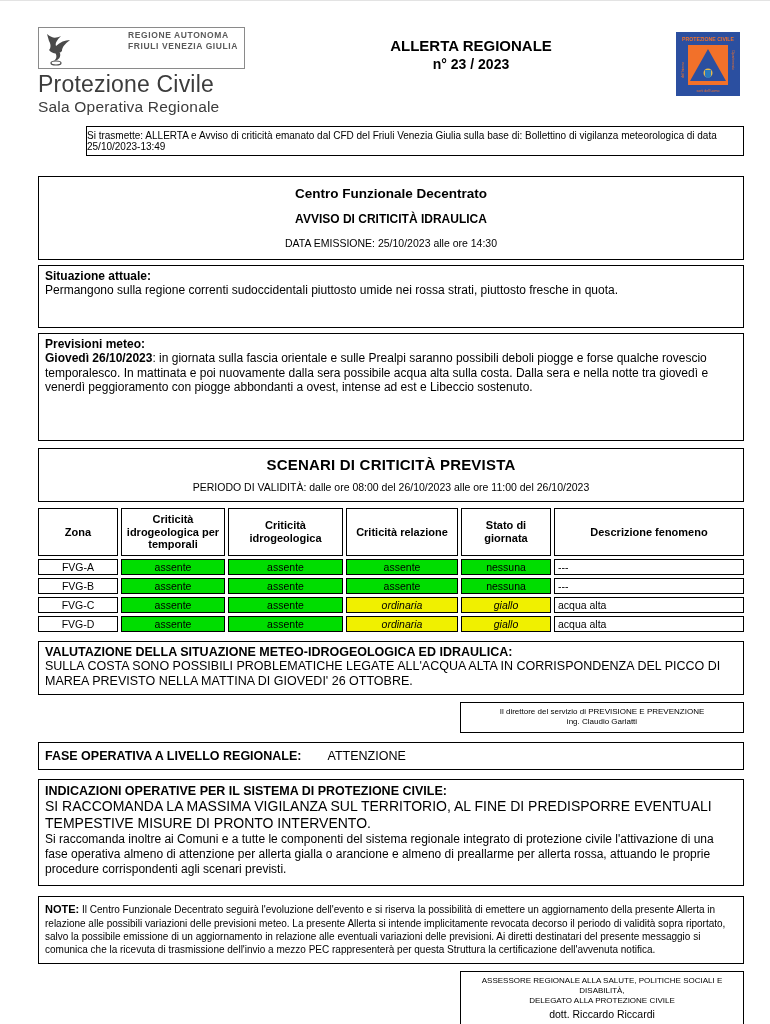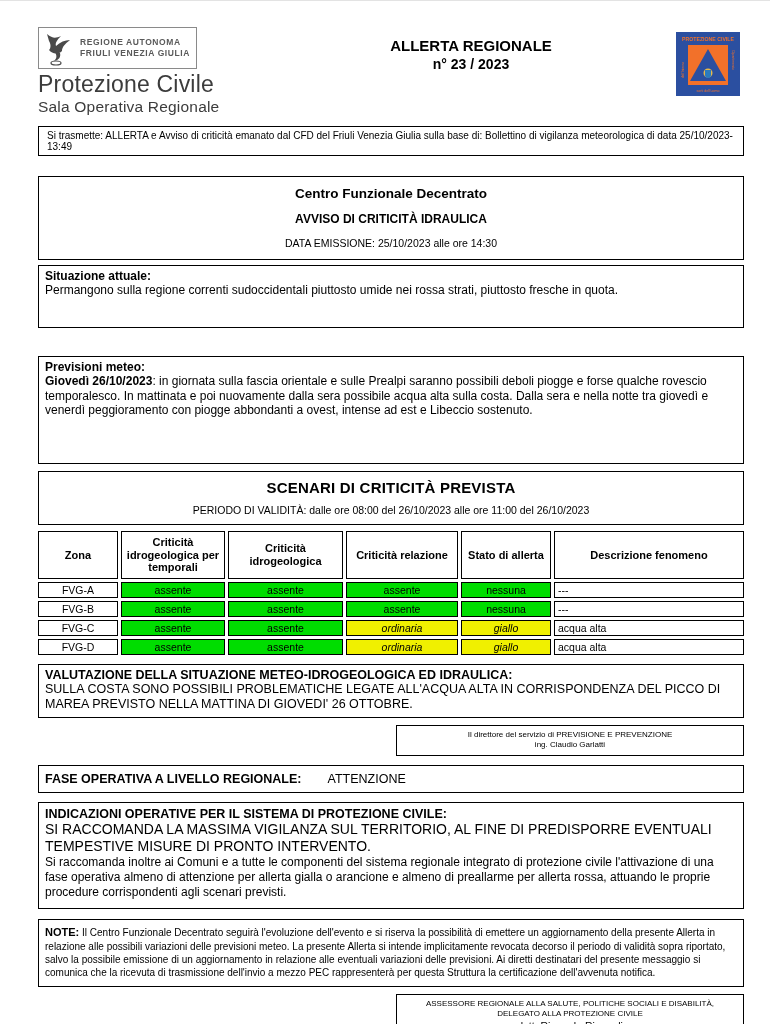--- a/index.html
+++ b/index.html
@@ -10,41 +10,41 @@
     color:#000;
     padding:26px 26px 0 38px;
     overflow:hidden;
     border-top:1px solid #e3e3e3;
   }
   .page { width:706px; }
 
   
   .header { display:flex; align-items:flex-start; }
   .brand { width:228px; }
-  .brand-box { border:1px solid #8a8a8a; display:inline-flex; align-items:center; padding:2px 6px 2px 2px; background:#fff; }
+  .brand-box { border:1px solid #8a8a8a; display:inline-flex; padding:2px 6px 2px 2px; background:#fff;gap:48px; }
   .brand-box svg { display:block; }
   .brand-box .brand-lines { margin-left:5px; font-size:8.5px; font-weight:bold; color:#5a5a5a; letter-spacing:0.6px; line-height:1.25; }
   .brand-title { font-size:23px; color:#3c3c3c; margin-top:1px; letter-spacing:0.2px; }
   .brand-sub { font-size:15.5px; color:#3c3c3c; margin-top:0px; letter-spacing:0.2px; }
   .doc-title { flex:1; text-align:center; padding-top:10px; }
   .doc-title .t1 { font-size:15px; font-weight:bold; }
   .doc-title .t2 { font-size:14px; font-weight:bold; margin-top:2px; }
   .pc-logo { width:64px; margin-top:5px; margin-right:4px; }
 
   
   .box { border:1px solid #000; background:#fff; }
-  .transmit { margin-top:10px; padding:3px 8px; font-size:10px; }
+  .transmit { margin-top:10px; padding:3px 0; font-size:10px;margin-left:48px; }
   .cfd { margin-top:20px; text-align:center; padding:9px 4px 10px 4px; }
   .cfd .c1 { font-size:13.5px; font-weight:bold; }
   .cfd .c2 { font-size:12px; font-weight:bold; margin-top:11px; }
   .cfd .c3 { font-size:10.5px; margin-top:11px; }
 
   
   .midrow { margin-top:5px; display:flex; align-items:stretch; gap:13px; }
-  .midcol { flex:1; display:flex; flex-direction:column;gap:23px; }
+  .midcol { flex:1; display:flex; flex-direction:column; }
   .situazione { padding:3px 6px 4px 6px; min-height:63px; }
   .previsioni { margin-top:5px; padding:3px 6px 4px 6px; flex:1; min-height:108px; }
   .seclabel { font-size:12px; font-weight:bold; }
   .sectext  { font-size:12px; line-height:1.22; }
   .zonebox { flex:0 0 172px; border:1px solid #555; padding:6px 4px; }
   .zonetitle { text-align:center; font-family:"DejaVu Sans Mono", monospace; font-size:10.5px; letter-spacing:0.5px; }
   .zonebox svg { display:block; margin:4px auto 0 auto; }
   .zlabel { font-family:"Liberation Serif", serif; font-weight:bold; font-size:12px; }
 
   
@@ -59,21 +59,21 @@
   .cell.zona { font-size:10.5px; }
   .cell.val { font-size:10.5px; }
   .cell.desc { justify-content:flex-start; align-items:flex-end; text-align:left; font-size:10.5px; padding:1px 3px; }
   [data-color="green"]  { background:var(--color-green,#00dd00); }
   [data-color="yellow"] { background:var(--color-yellow,#f0f000);font-style:italic; }
 
   
   .valutazione { margin-top:9px; padding:3px 6px 5px 6px; }
   .valutazione .vt { font-size:12.5px; font-weight:bold; }
   .valutazione .vx { font-size:12.5px; line-height:1.2; }
-  .sigbox { margin-top:7px; margin-left:auto; width:348px; border:1px solid #000; text-align:center; padding:4px 18px; }
+  .sigbox { margin-top:7px; margin-left:auto; width:284px; border:1px solid #000; text-align:center; padding:4px 18px; }
   .sigbox .l  { font-size:8px; line-height:1.3; }
   .sigbox .nm { font-size:10.5px; margin-top:1px; }
   .fase { margin-top:9px; padding:6px 6px; font-size:12.5px; }
   .fase .fl { font-weight:bold; }
   .fase .fv { margin-left:26px; }
   .indicazioni { margin-top:9px; padding:4px 6px 8px 6px; }
   .indicazioni .it { font-size:12.5px; font-weight:bold; }
   .indicazioni .iu { font-size:14px; line-height:1.2; }
   .indicazioni .in { font-size:12px; line-height:1.25; margin-top:1px; }
   .note { margin-top:10px; padding:5px 6px 7px 6px; font-size:10px; line-height:1.3; }
@@ -150,21 +150,21 @@
   <div class="box scenari">
     <div class="s1">SCENARI DI CRITICITÀ PREVISTA</div>
     <div class="s2">PERIODO DI VALIDITÀ: dalle ore 08:00 del 26/10/2023 alle ore 11:00 del 26/10/2023</div>
   </div>
 
   <div class="ctable">
     <div class="cell hdr">Zona</div>
     <div class="cell hdr">Criticità idrogeologica per temporali</div>
     <div class="cell hdr">Criticità idrogeologica</div>
     <div class="cell hdr">Criticità relazione</div>
-    <div class="cell hdr">Stato di allerta</div>
+    <div class="cell hdr">Stato di giornata</div>
     <div class="cell hdr">Descrizione fenomeno</div>
 
     <div class="cell zona row-s">FVG-A</div>
     <div class="cell val row-s" data-color="green">assente</div>
     <div class="cell val row-s" data-color="green">assente</div>
     <div class="cell val row-s" data-color="green">assente</div>
     <div class="cell val row-s" data-color="green">nessuna</div>
     <div class="cell desc row-s">---</div>
 
     <div class="cell zona row-s">FVG-B</div>

